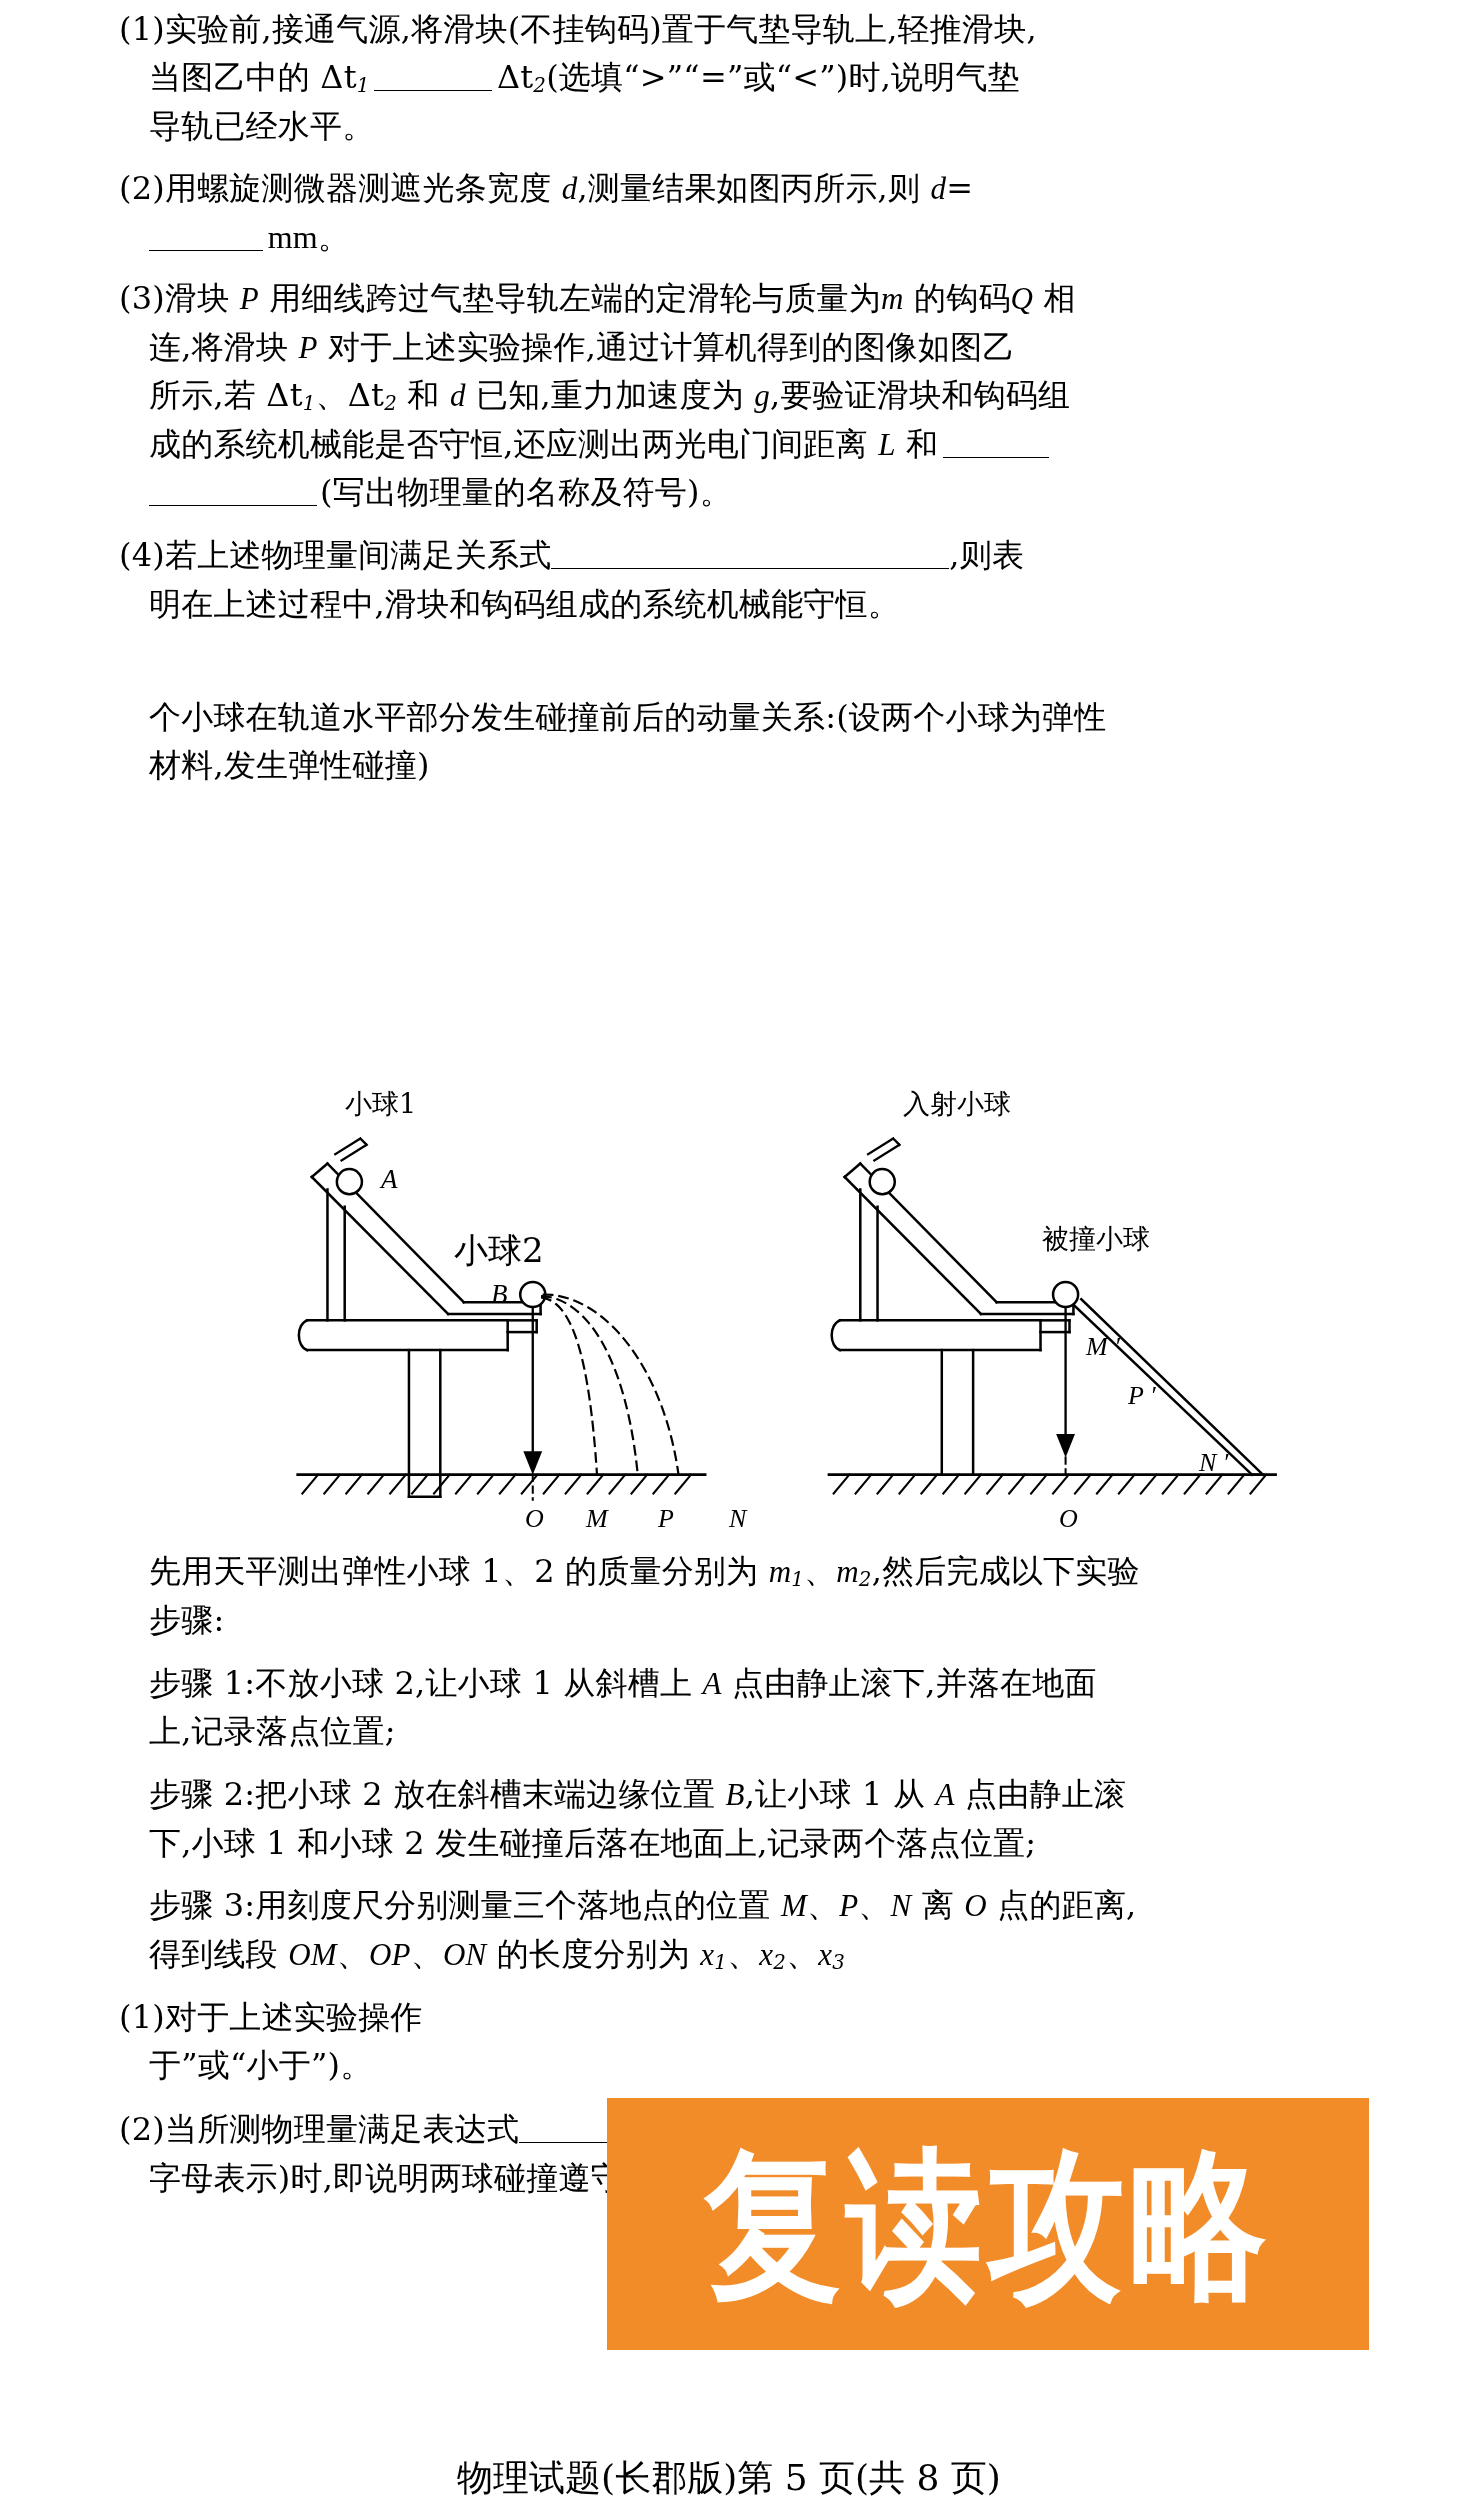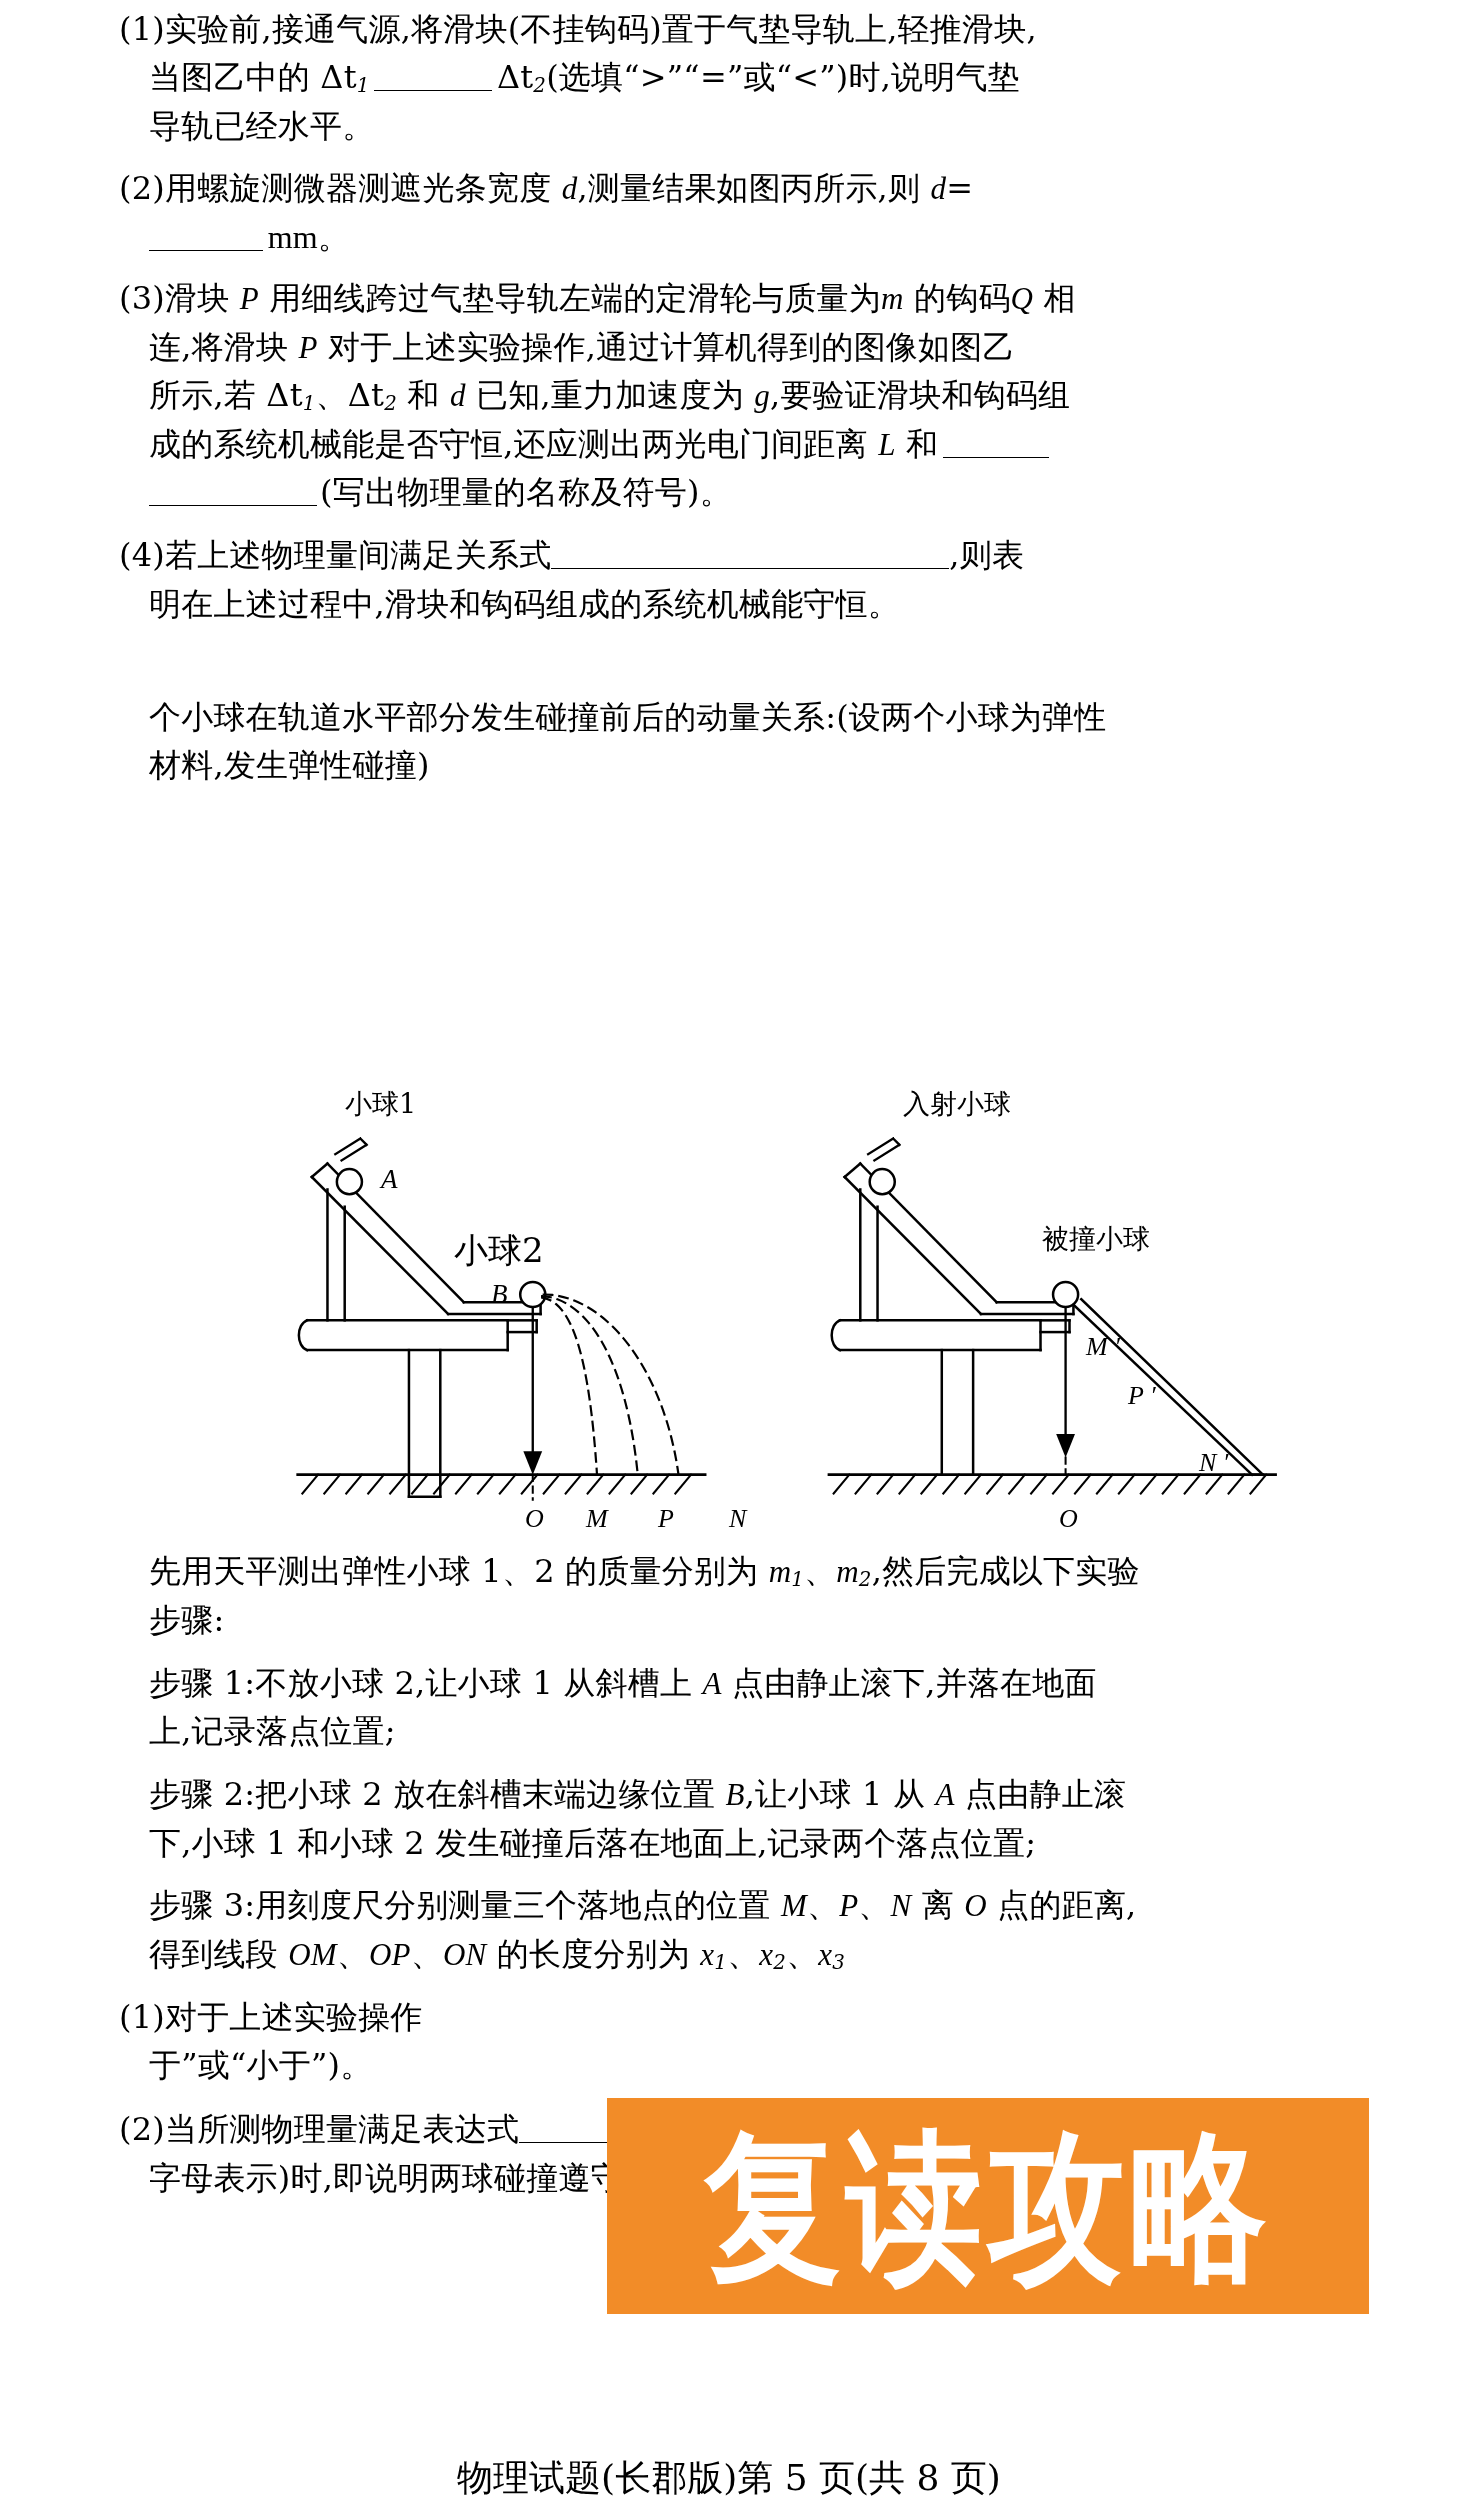--- a/index.html
+++ b/index.html
@@ -61,21 +61,21 @@
     height: 447px;
   }
   .figsvg { display:block; }
 
   
   .watermark {
     position: absolute;
     left: 607px;
     top: 2098px;
     width: 762px;
-    height: 216px;
+    height: 252px;
     display: flex;
     align-items: center;
     justify-content: center;
     z-index: 50;
   }
   .watermark-text {
     font-family: "DejaVu Sans", "Liberation Sans", sans-serif;
     font-weight: bold;
     font-size: 137px;
     line-height: 1;

